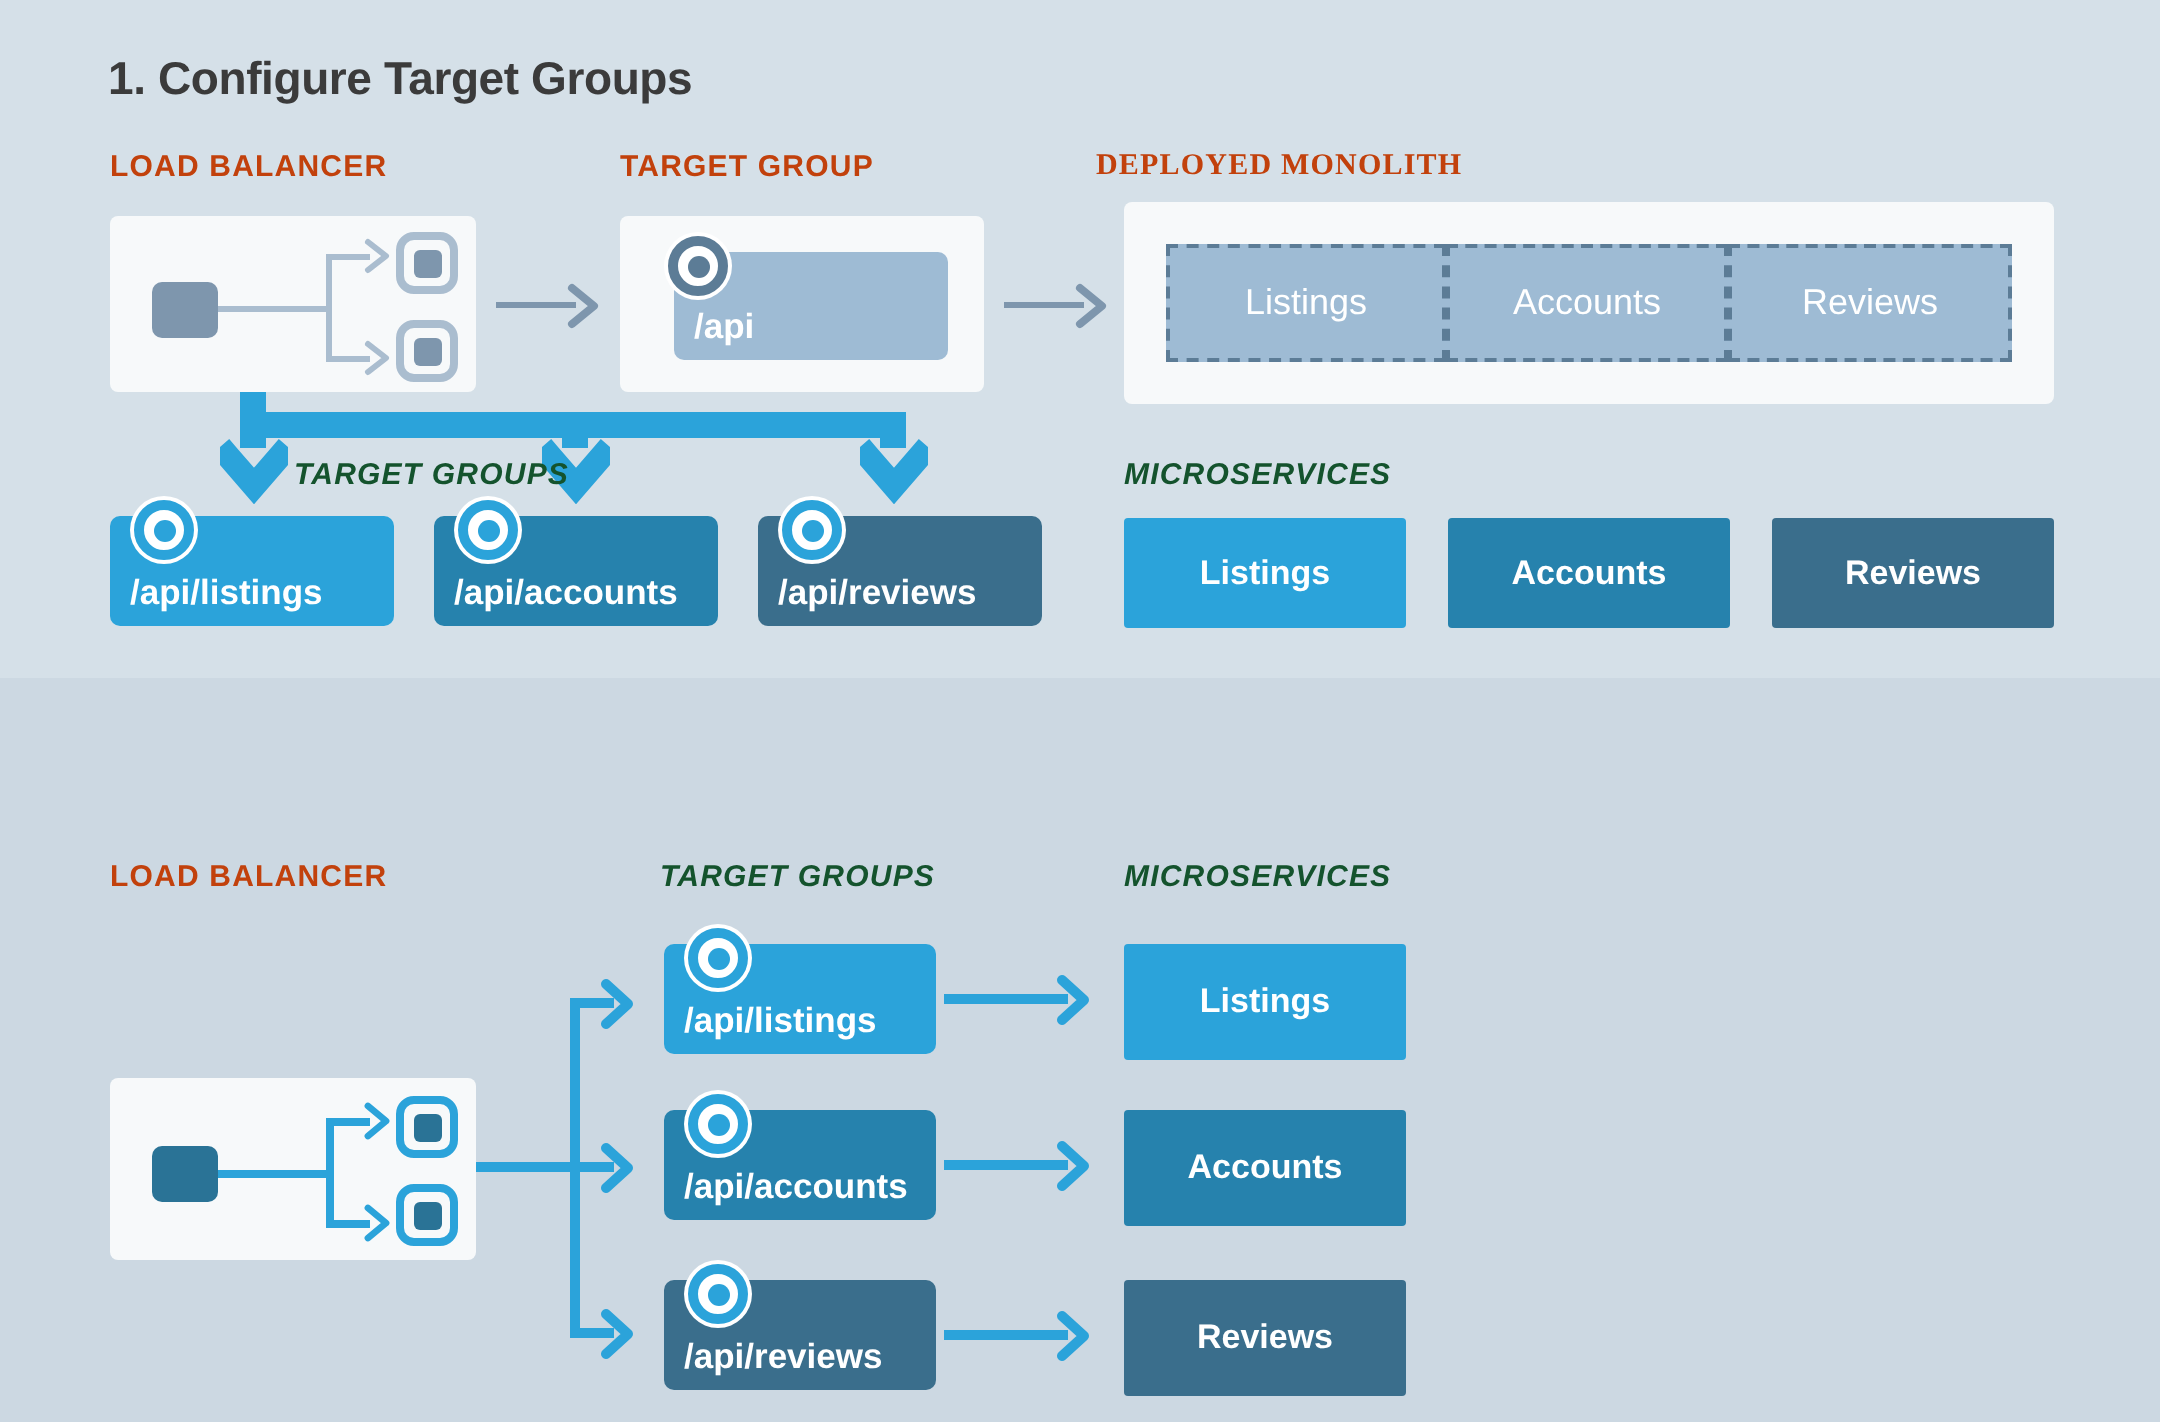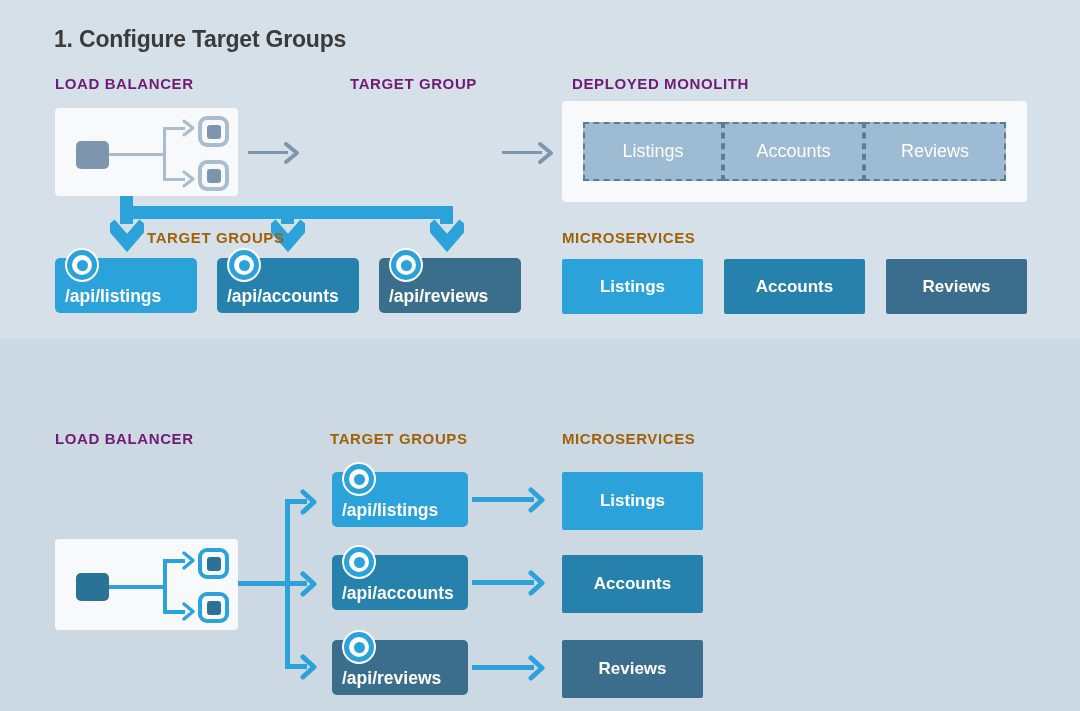--- a/index.html
+++ b/index.html
@@ -17,22 +17,22 @@
   .section-title {
     position: absolute;
     font-size: 23px; font-weight: bold; color: #3b3b3b;
     letter-spacing: -0.2px; white-space: nowrap;
   }
   .col-label {
     position: absolute;
     font-size: 15px; font-weight: bold; letter-spacing: 0.6px;
     white-space: nowrap;
   }
-  .col-label.gray { color: #701a75; }
-  .col-label.blue { color: #a16207; }
+  .col-label.gray { color: #c2410c; }
+  .col-label.blue { color: #14532d; font-style: italic; }
 
   
   .card {
     position: absolute; background: #f7f9fa; border-radius: 4px;
   }
 
   
   .lb { position: absolute; }
   .lb .lb-src {
     position: absolute; border-radius: 5px;
@@ -85,22 +85,22 @@
 <body>
 
 <div id="stage">
 
   <div class="band" id="band-3"></div>
   <div class="band" id="band-4"></div>
 
   <div class="section-title" style="left:54px; top:26px;">1. Configure Target Groups</div>
 
   <div class="col-label gray" style="left:55px; top:75px;">LOAD BALANCER</div>
-  <div class="col-label gray" style="left:310px; top:75px;margin-left:40px;">TARGET GROUP</div>
-  <div class="col-label gray" style="left:572px; top:75px;">DEPLOYED MONOLITH</div>
+  <div class="col-label gray" style="left:310px; top:75px;">TARGET GROUP</div>
+  <div class="col-label gray" style="left:548px; top:75px;font-family:Liberation Serif, serif;">DEPLOYED MONOLITH</div>
 
   <div class="card" style="left:55px; top:108px; width:183px; height:88px;">
     <div class="lb" style="left:0; top:0; width:183px; height:88px;">
       <div class="lb-src" style="left:21px; top:33px; width:33px; height:28px; background:#7e96ad;"></div>
 
       <div class="wire" style="left:54px; top:45px; width:57px; height:3px; background:#aabdcf;"></div>
 
       <div class="wire" style="left:108px; top:19px; width:3px; height:54px; background:#aabdcf; border-radius:2px;"></div>
       <div class="wire" style="left:108px; top:19px; width:22px; height:3px; background:#aabdcf;"></div>
       <div class="wire" style="left:108px; top:70px; width:22px; height:3px; background:#aabdcf;"></div>
@@ -118,20 +118,29 @@
           <i style="background:#7e96ad;"></i>
         </div>
     </div>
   </div>
 
   <div class="seg" style="left:248px; top:151px; width:40px; height:3px; background:#7e96ad;"></div>
   <svg class="arrowhead" style="left:283px; top:140px;" width="22" height="26" viewBox="0 0 22 26">
     <path d="M3 4 L14 13 L3 22" fill="none" stroke="#7e96ad" stroke-width="4" stroke-linecap="round" stroke-linejoin="round"></path>
   </svg>
 
+  <div class="card" style="left:310px; top:108px; width:182px; height:88px;">
+    <div class="box pathbox" style="left:27px; top:18px; width:137px; height:54px; background:#9ebbd4;">
+      <span>/api</span>
+    </div>
+    <div class="bullseye" style="left:22px; top:8px; width:34px; height:34px;">
+      <div class="ring" style="width:30px; height:30px; border-width:5px; border-color:#5c7c96;"></div>
+      <div class="dot" style="width:11px; height:11px; background:#5c7c96;"></div>
+    </div>
+  </div>
 
   <div class="seg" style="left:502px; top:151px; width:40px; height:3px; background:#7e96ad;"></div>
   <svg class="arrowhead" style="left:537px; top:140px;" width="22" height="26" viewBox="0 0 22 26">
     <path d="M3 4 L14 13 L3 22" fill="none" stroke="#7e96ad" stroke-width="4" stroke-linecap="round" stroke-linejoin="round"></path>
   </svg>
 
   <div class="card" style="left:562px; top:101px; width:465px; height:101px;">
     <div class="mono-seg" style="left:21px; top:21px; width:140px; height:59px;">
       <span>Listings</span>
     </div>

